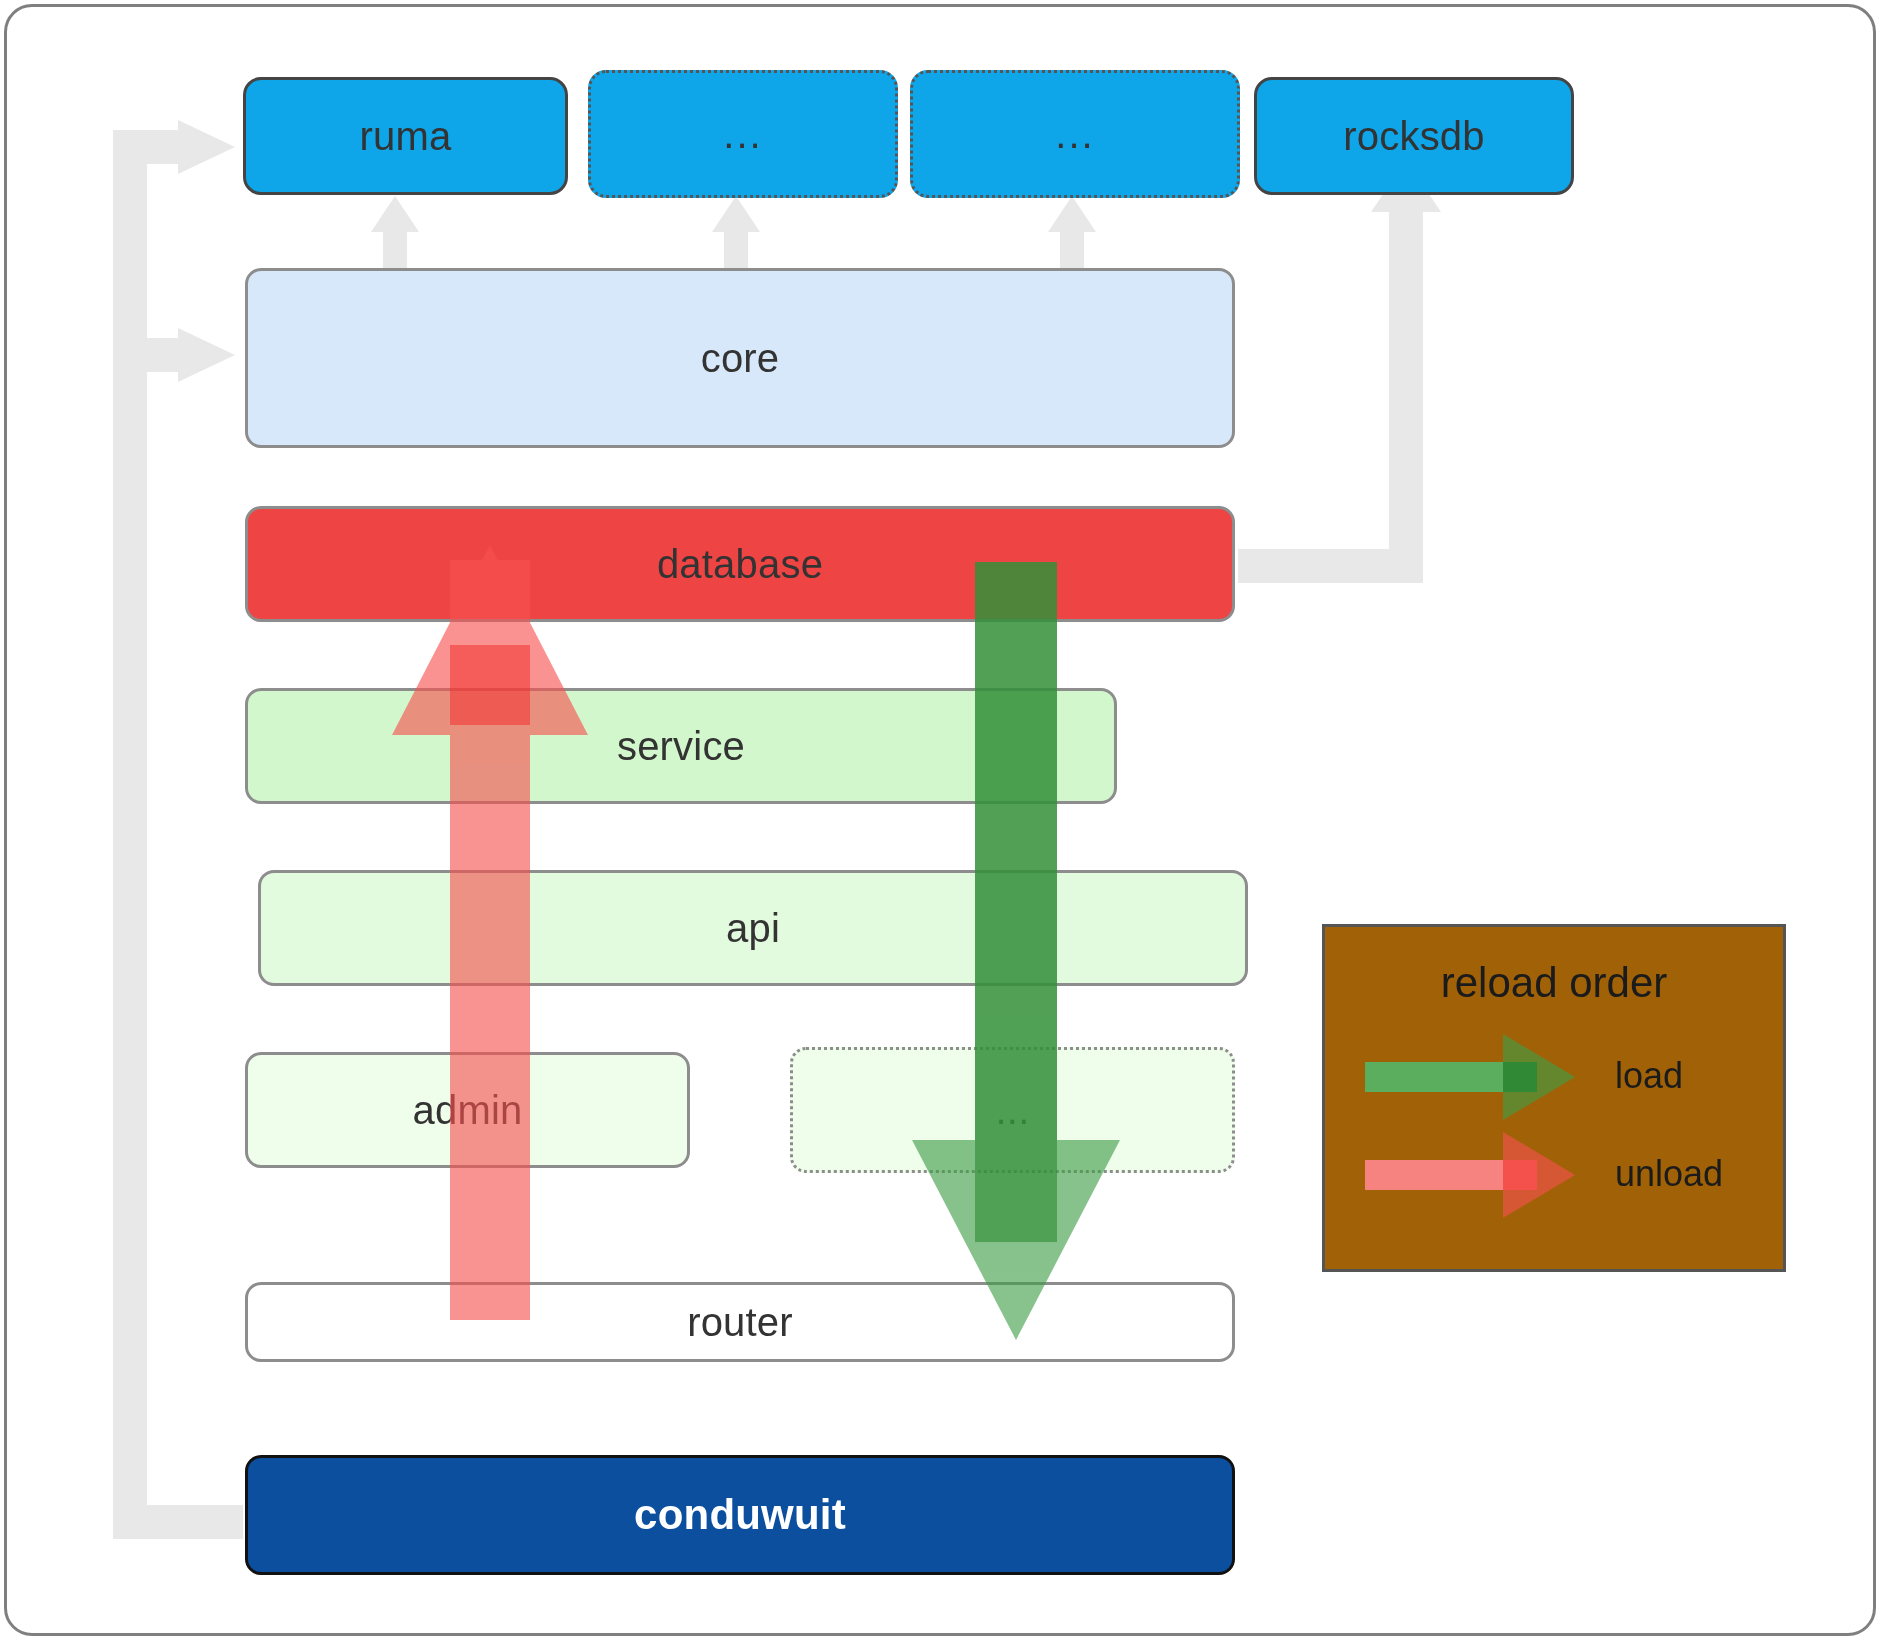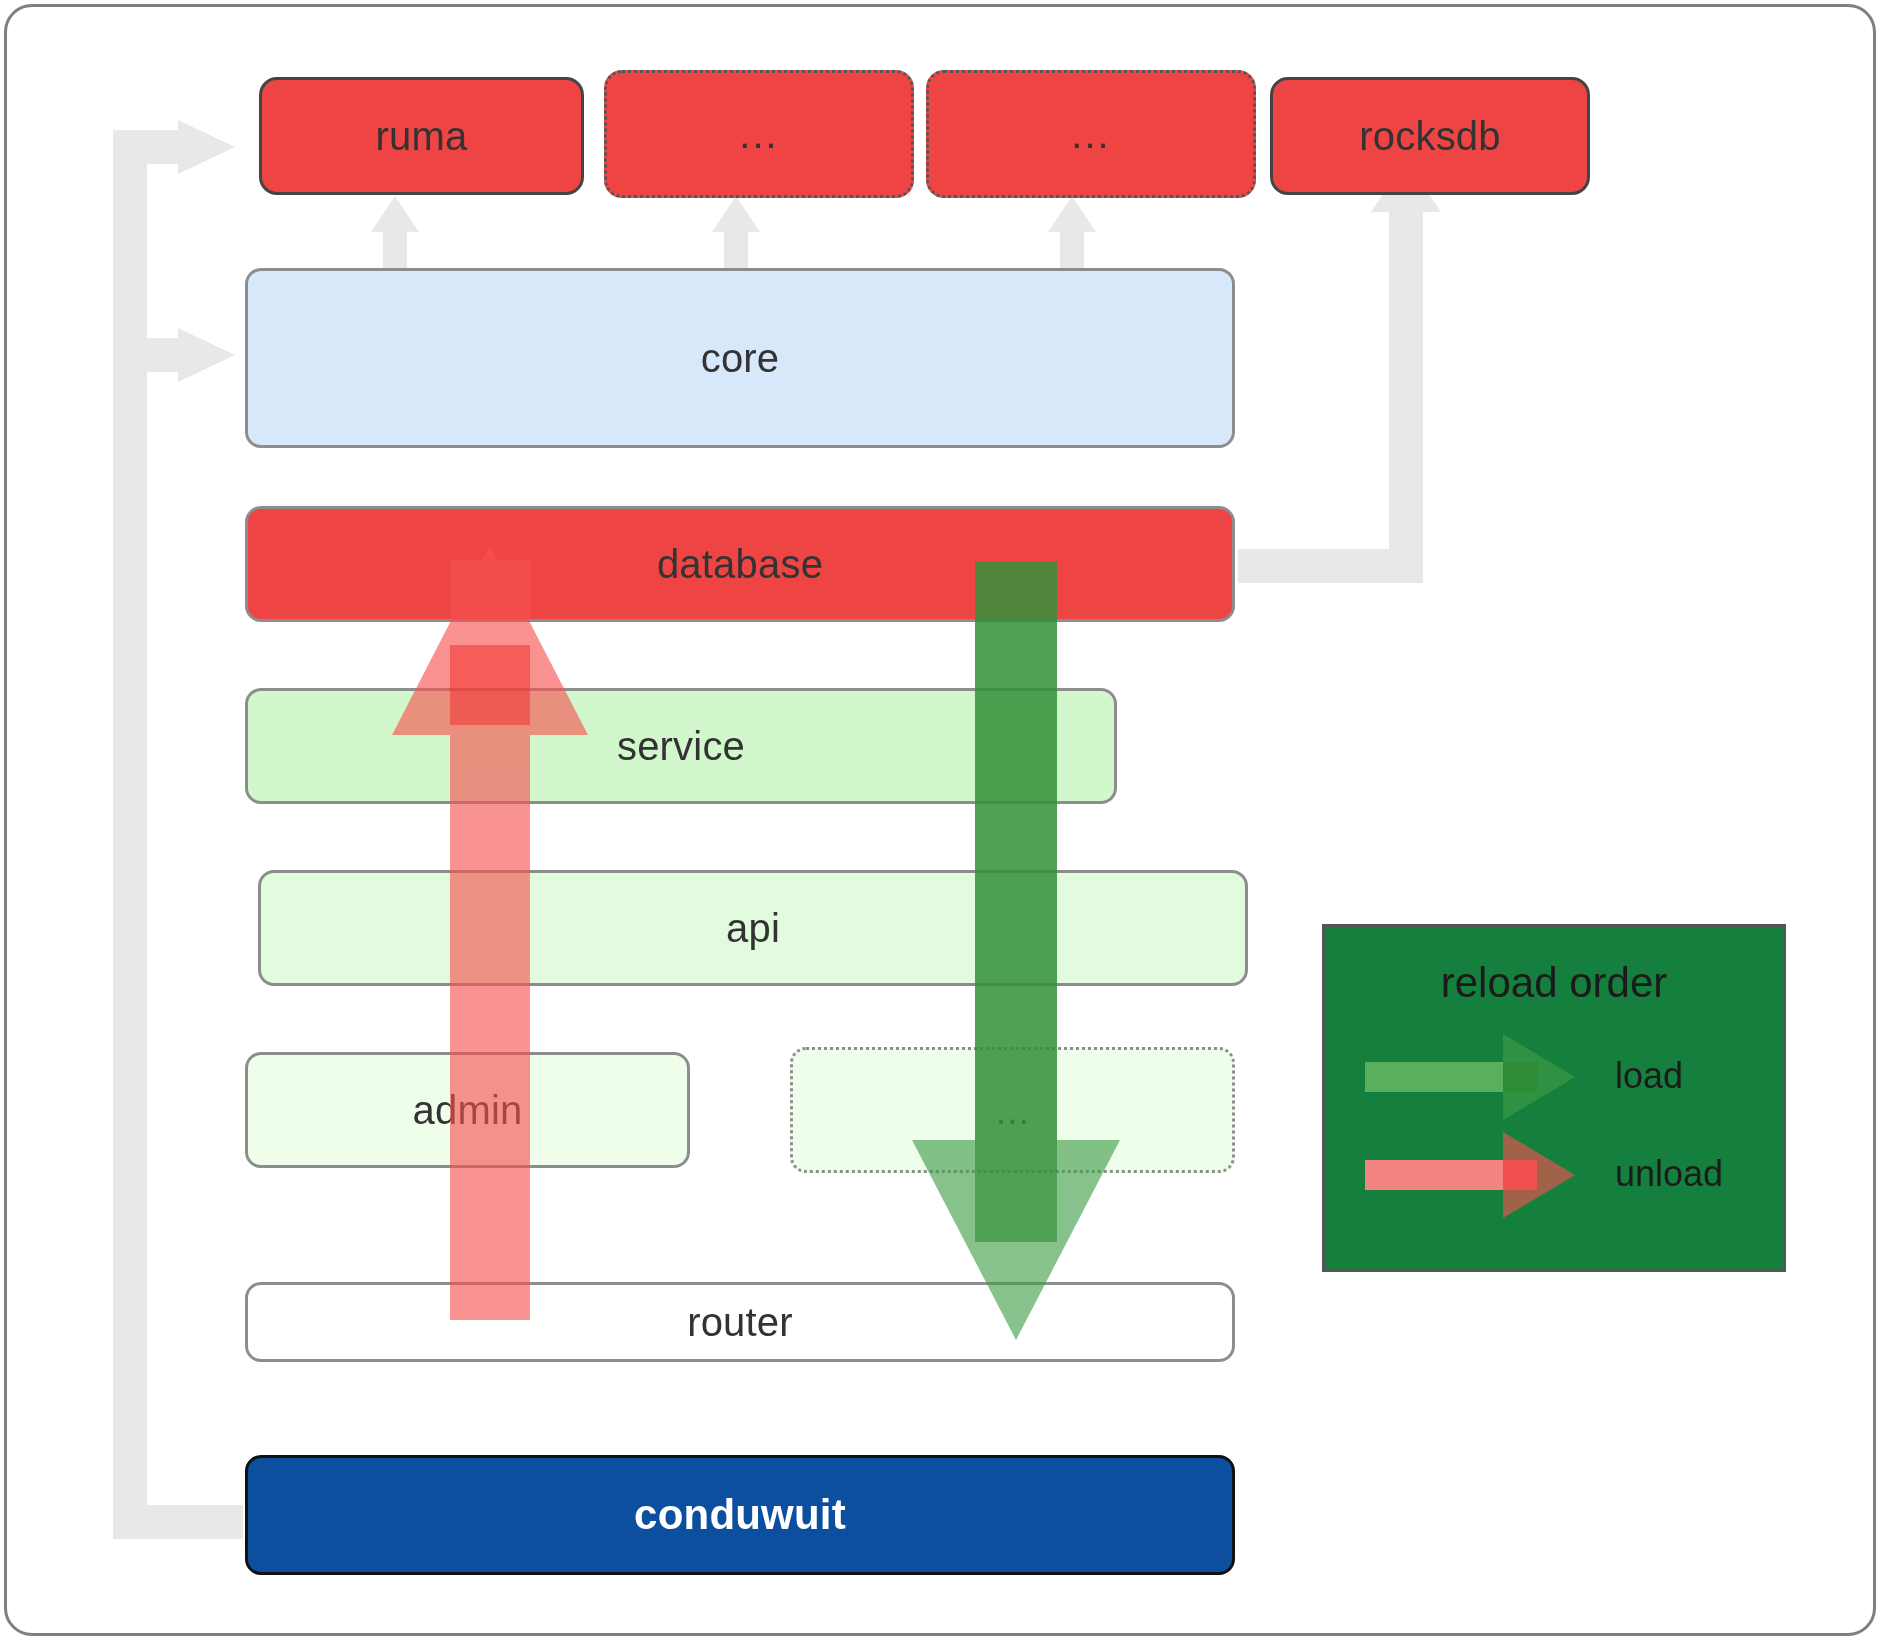--- a/index.html
+++ b/index.html
@@ -36,24 +36,23 @@
     justify-content: center;
     border-radius: 14px;
     font-size: 40px;
     color: #333333;
     letter-spacing: .2px;
     white-space: nowrap;
   }
 
   
   .dep {
-    background: #ef4444;
+    background: #0ea5e9;
     border: 3px solid #444444;
     border-radius: 18px;
-    margin-left: 16px;
   }
   .dep.dotted {
     border: 3px dotted #555555;
   }
   .dep .ellipsis { font-size: 40px; letter-spacing: 2px; }
 
   
   .layer { border: 3px solid #8d8d8d; border-radius: 16px; }
   .layer.core     { background: #d7e8fb; border-color: #8d8d8d; }
   .layer.database { background: #ef4444; }
@@ -73,21 +72,21 @@
     font-weight: 700;
   }
 
   
   #legend {
     position: absolute;
     left: 1322px;
     top: 924px;
     width: 464px;
     height: 348px;
-    background: #15803d;
+    background: #a16207;
     border: 3px solid #555555;
     box-sizing: border-box;
   }
   #legend-title {
     position: absolute;
     left: 0; right: 0; top: 32px;
     text-align: center;
     font-size: 42px;
     color: #1b1b1b;
   }

